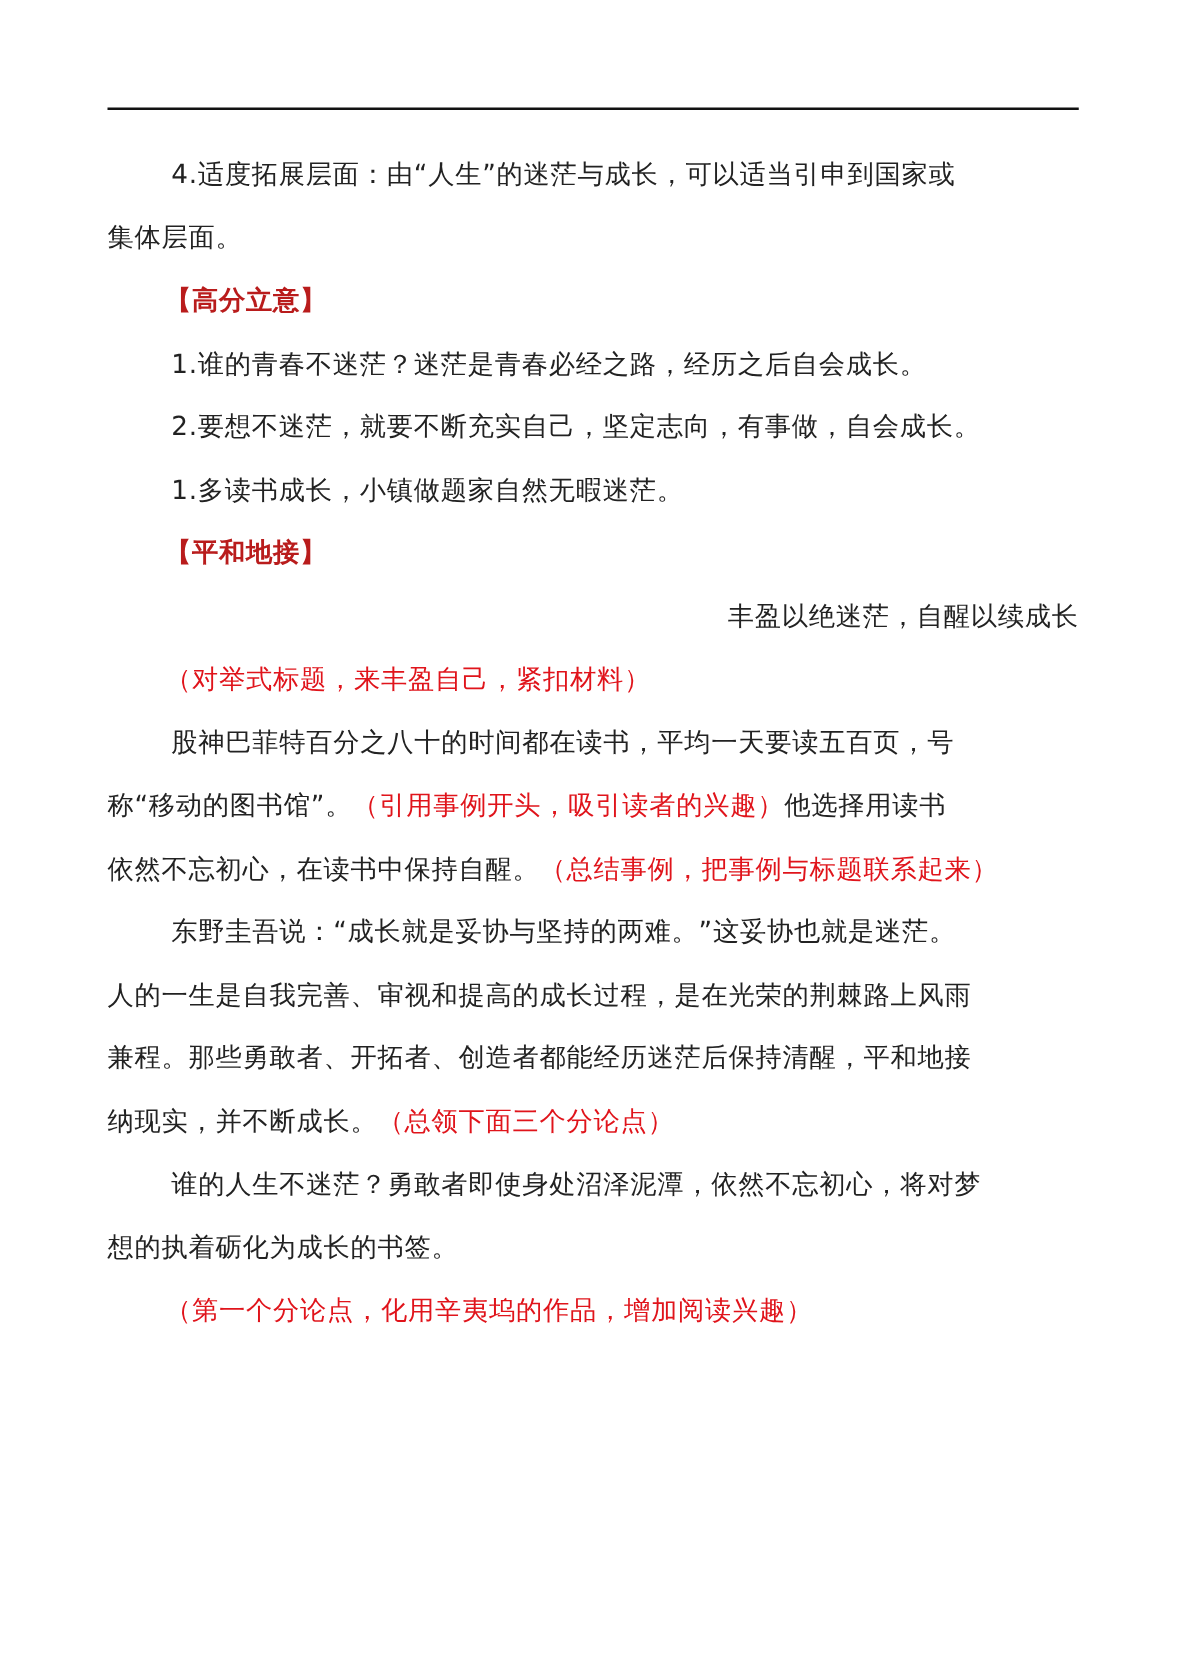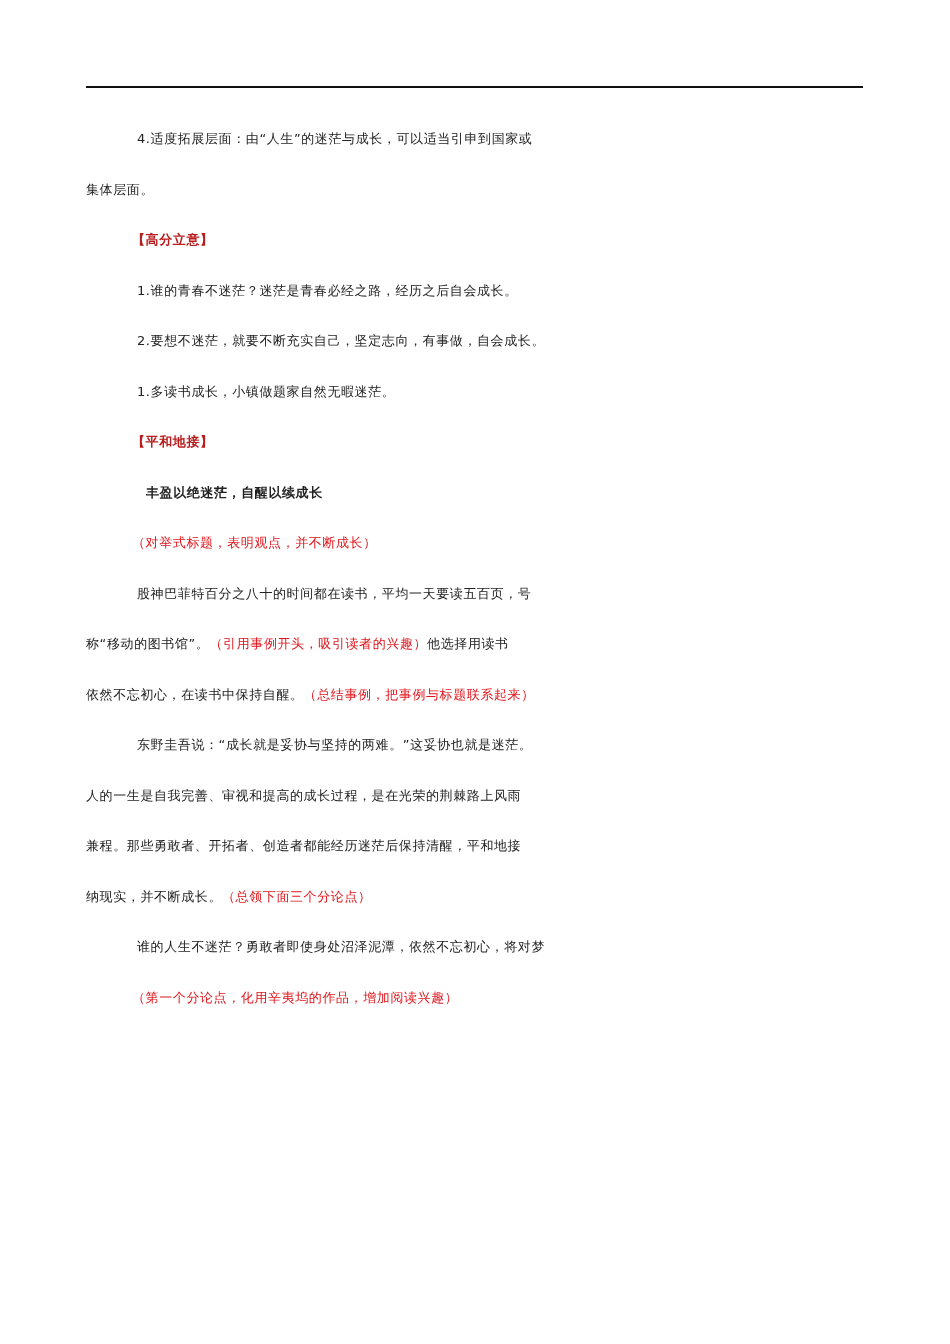--- a/index.html
+++ b/index.html
@@ -23,35 +23,35 @@
     height: 2px;
     background: #111111;
   }
   .page {
     position: absolute;
     left: 86px;
     top: 114px;
     width: 777px;
   }
   .line {
-    font-size: 13px;
+    font-size: 21px;
     line-height: 50.5px;
     height: 50.5px;
     white-space: nowrap;
     letter-spacing: 0.6px;
   }
   .indent { padding-left: 51px; }
   .heading {
     color: #b91c1c;
     font-weight: bold;
     padding-left: 46px;
   }
   .title {
-    text-align: left;
-    font-weight: bold;
+    text-align: right;
+    font-weight: normal;
     padding-left: 60px;
   }
   .note { color: #e0141b; }
   .note-indent { padding-left: 46px; }
 </style>
 </head>
 <body>
 
 <div class="header-rule"></div>
 
@@ -60,27 +60,28 @@
   <div class="line indent">4.适度拓展层面：由“人生”的迷茫与成长，可以适当引申到国家或</div>
   <div class="line">集体层面。</div>
 
   <div class="line heading">【高分立意】</div>
   <div class="line indent">1.谁的青春不迷茫？迷茫是青春必经之路，经历之后自会成长。</div>
   <div class="line indent">2.要想不迷茫，就要不断充实自己，坚定志向，有事做，自会成长。</div>
   <div class="line indent">1.多读书成长，小镇做题家自然无暇迷茫。</div>
 
   <div class="line heading">【平和地接】</div>
   <div class="line title">丰盈以绝迷茫，自醒以续成长</div>
-  <div class="line note note-indent">（对举式标题，表明观点，并不断成长）</div>
+  <div class="line note note-indent">（对举式标题，来丰盈自己，紧扣材料）</div>
 
   <div class="line indent">股神巴菲特百分之八十的时间都在读书，平均一天要读五百页，号</div>
   <div class="line"><span>称“移动的图书馆”。</span><span class="note">（引用事例开头，吸引读者的兴趣）</span><span>他选择用读书</span></div>
   <div class="line"><span>依然不忘初心，在读书中保持自醒。</span><span class="note">（总结事例，把事例与标题联系起来）</span></div>
 
   <div class="line indent">东野圭吾说：“成长就是妥协与坚持的两难。”这妥协也就是迷茫。</div>
   <div class="line">人的一生是自我完善、审视和提高的成长过程，是在光荣的荆棘路上风雨</div>
   <div class="line">兼程。那些勇敢者、开拓者、创造者都能经历迷茫后保持清醒，平和地接</div>
   <div class="line"><span>纳现实，并不断成长。</span><span class="note">（总领下面三个分论点）</span></div>
 
   <div class="line indent">谁的人生不迷茫？勇敢者即使身处沼泽泥潭，依然不忘初心，将对梦</div>
+  <div class="line">想的执着砺化为成长的书签。</div>
   <div class="line note note-indent">（第一个分论点，化用辛夷坞的作品，增加阅读兴趣）</div>
 
 </div>
 
 </body></html>

